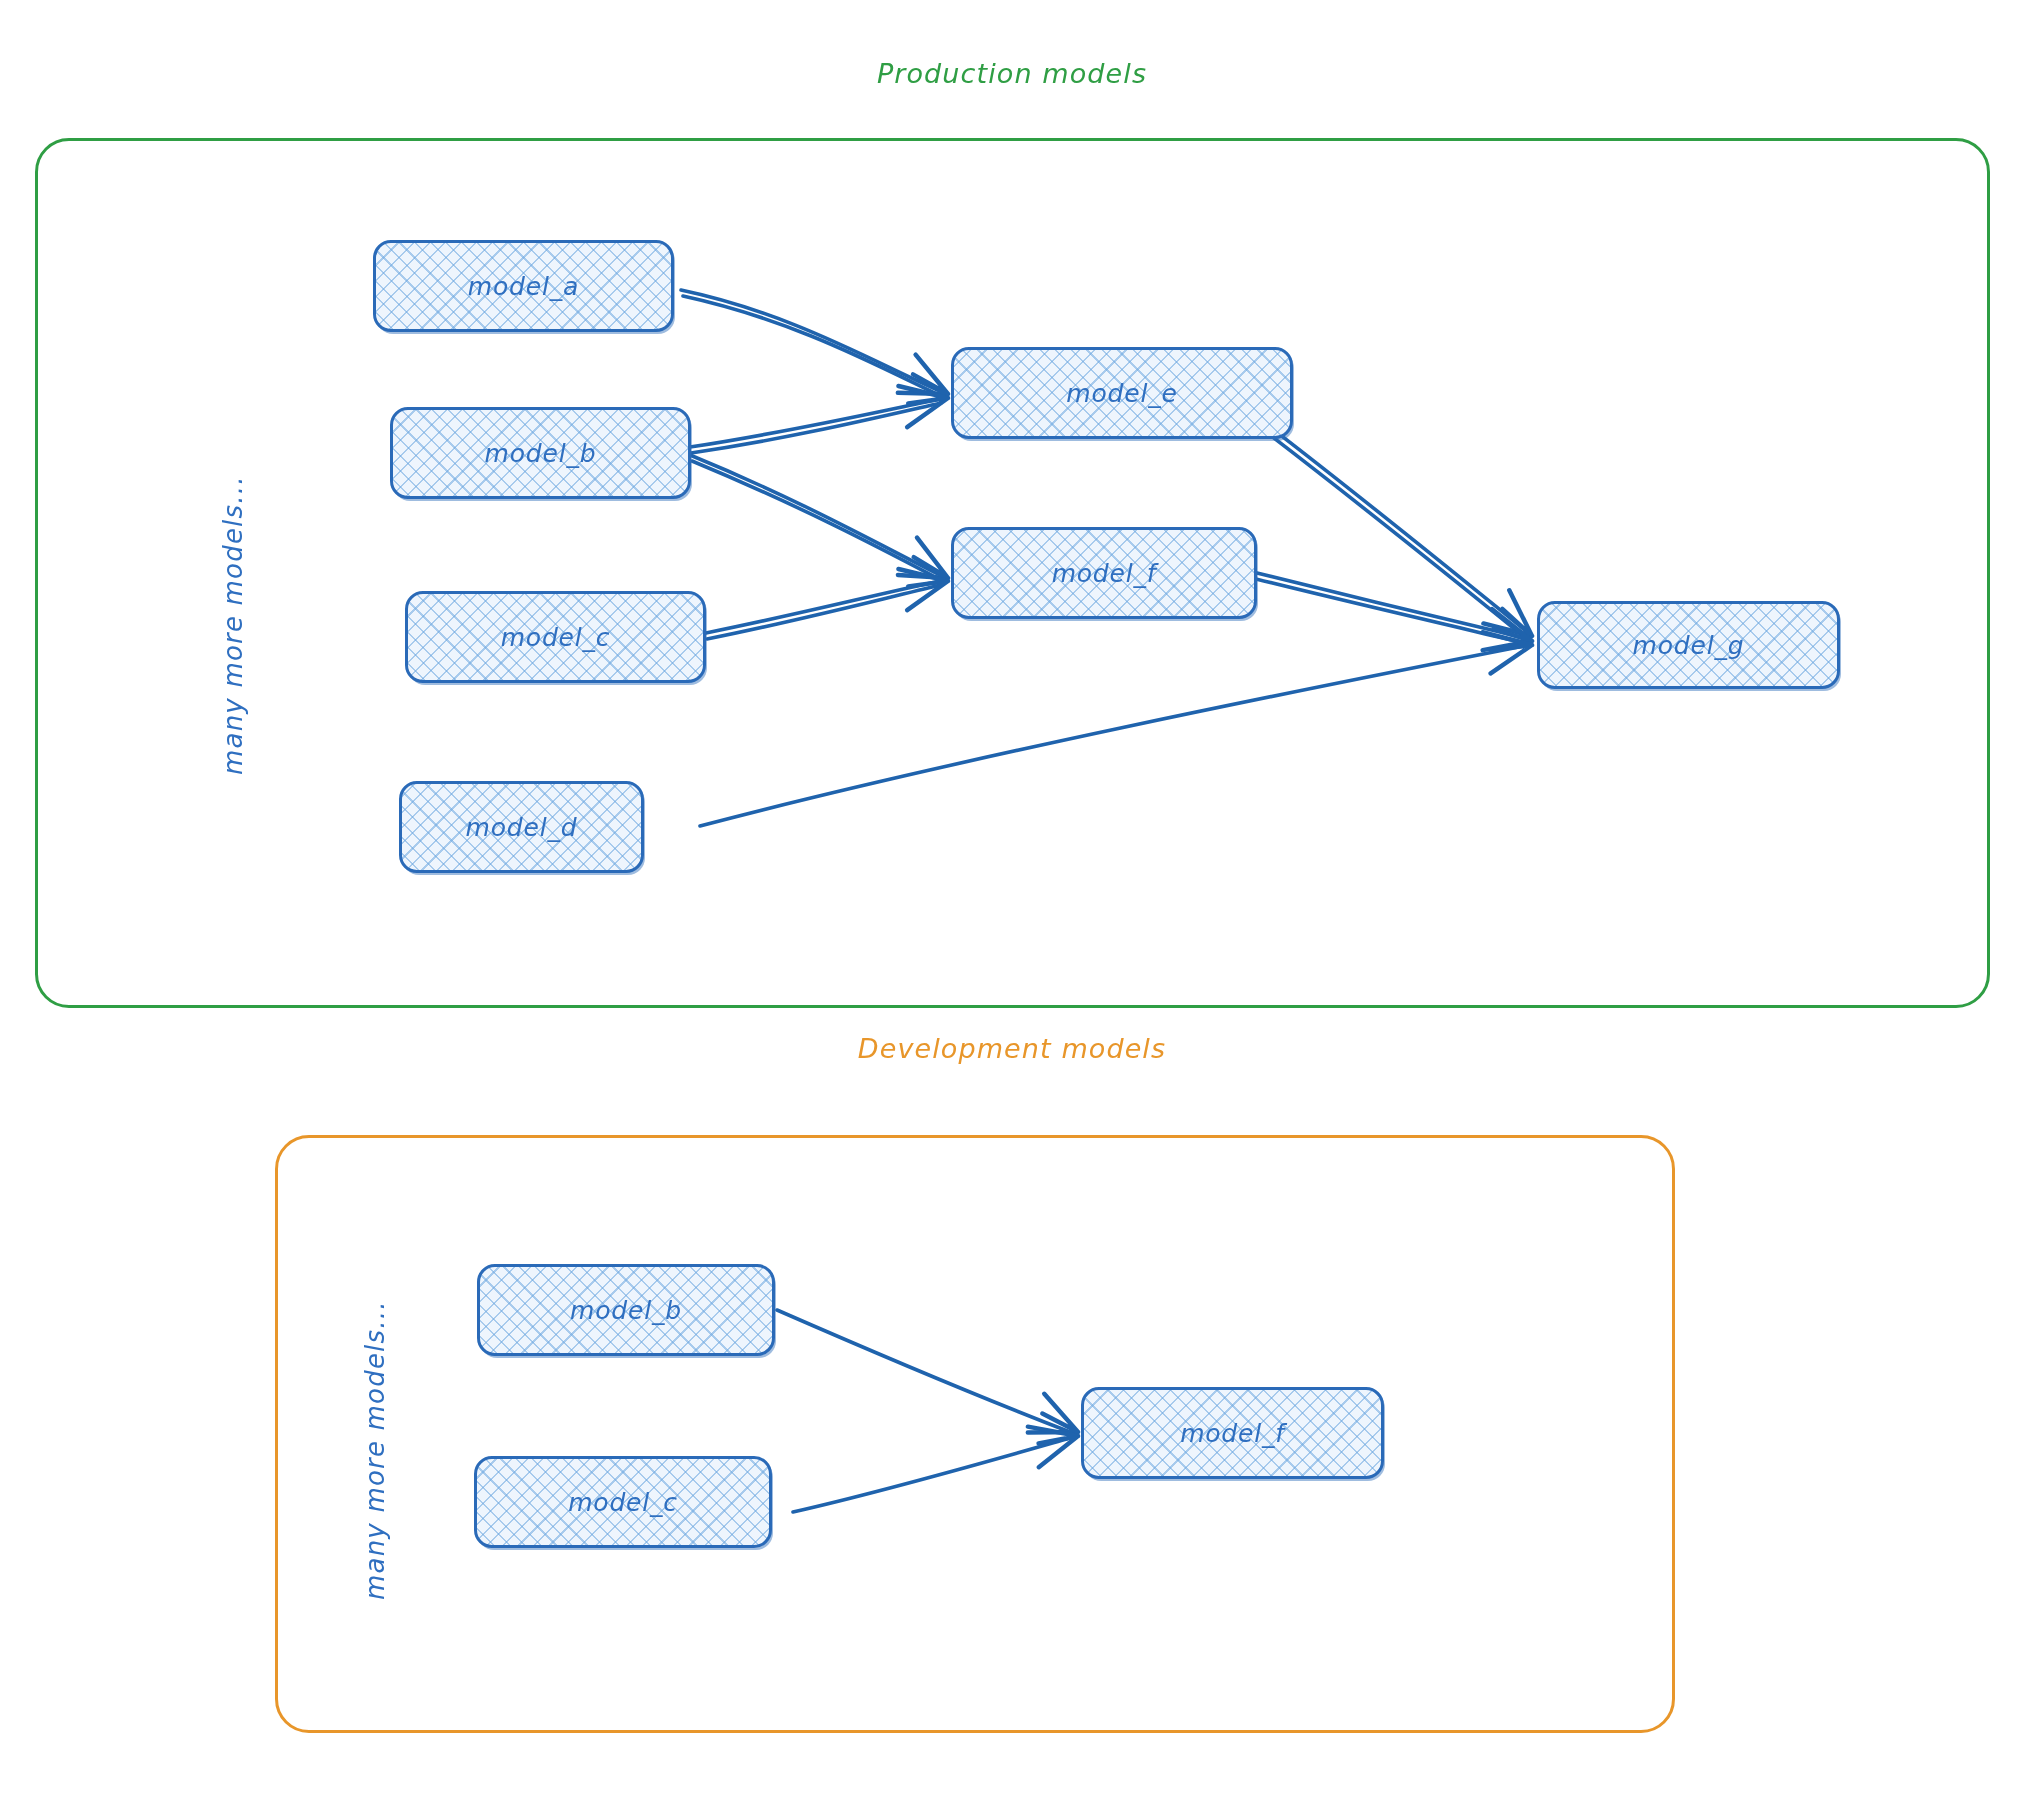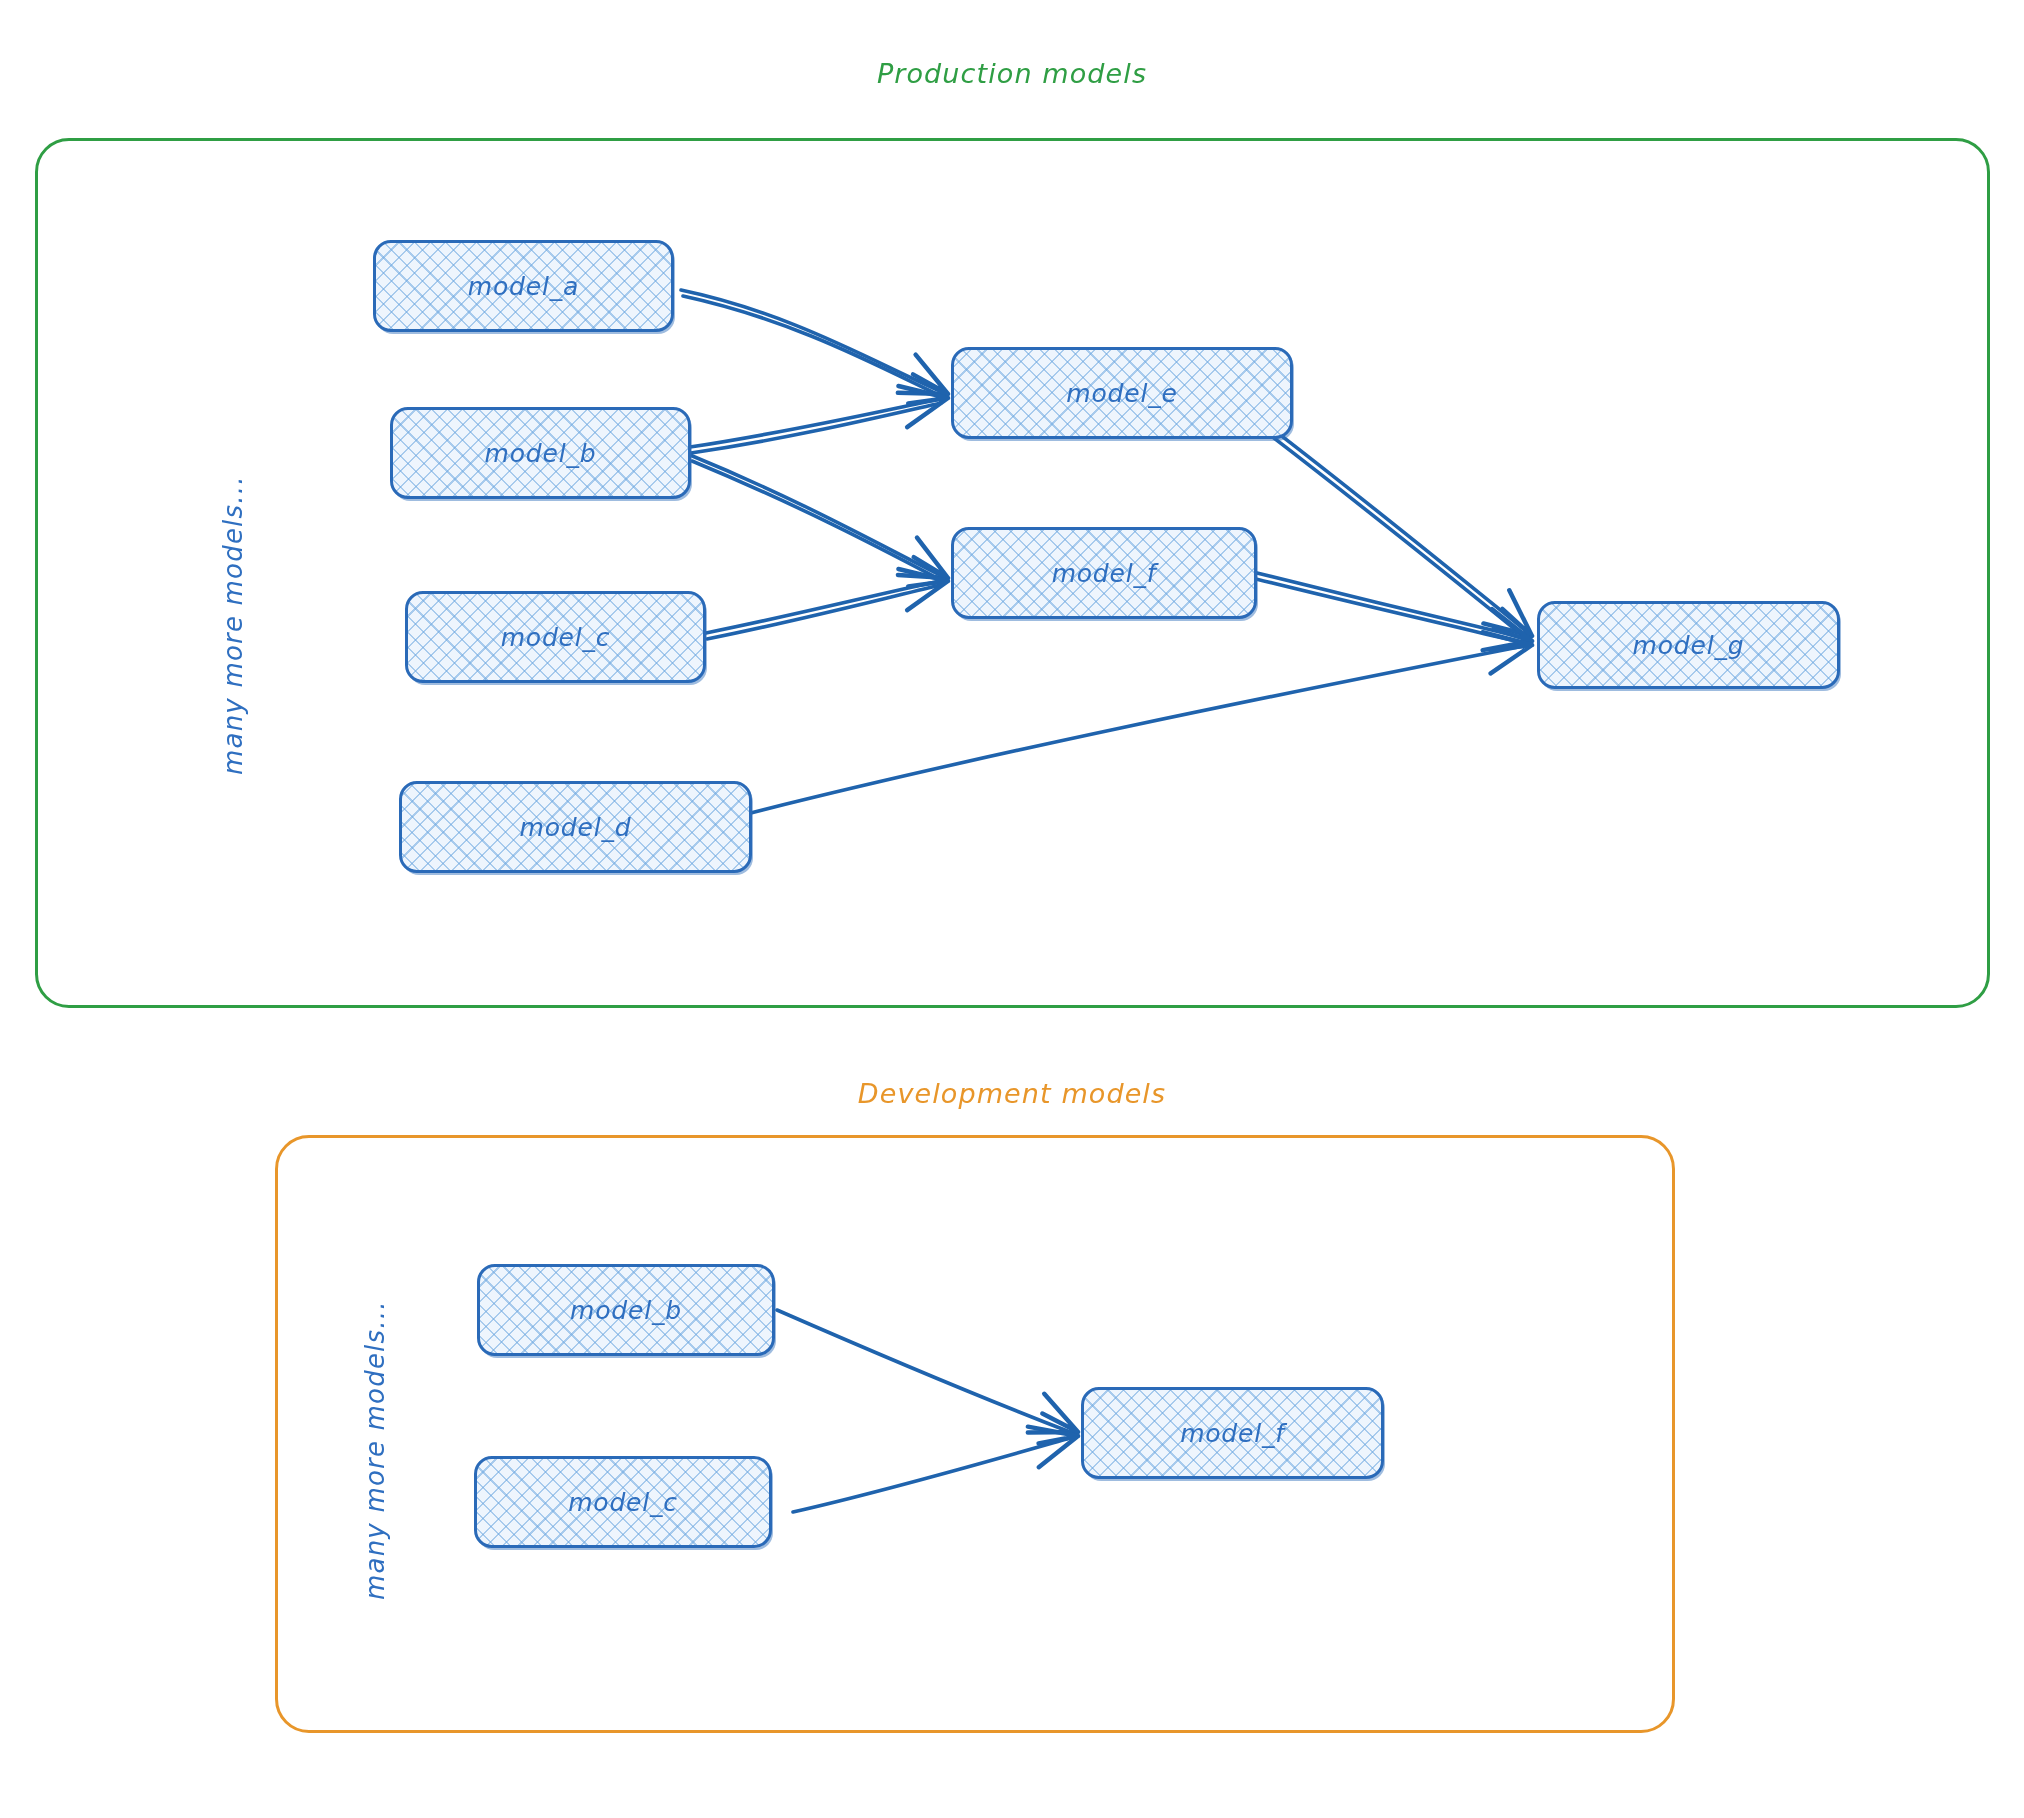--- a/index.html
+++ b/index.html
@@ -166,37 +166,37 @@
 </div>
 
 <div class="node" style="left:390px; top:407px; width:301px; height:92px;">
   <span class="node-label">model_b</span>
 </div>
 
 <div class="node" style="left:405px; top:591px; width:301px; height:92px;">
   <span class="node-label">model_c</span>
 </div>
 
-<div class="node" style="left:399px; top:781px; width:353px; height:92px;align-items:center;">
+<div class="node" style="left:399px; top:781px; width:245px; height:92px;align-items:center;">
   <span class="node-label">model_d</span>
 </div>
 
 <div class="node" style="left:951px; top:347px; width:342px; height:92px;">
   <span class="node-label">model_e</span>
 </div>
 
 <div class="node" style="left:951px; top:527px; width:306px; height:92px;">
   <span class="node-label">model_f</span>
 </div>
 
 <div class="node" style="left:1537px; top:601px; width:303px; height:88px;">
   <span class="node-label">model_g</span>
 </div>
 
-<div class="env-title" style="left:0; top:1078px; width:2024px; color:#e8962a;">Development models</div>
+<div class="env-title" style="left:0; top:1033px; width:2024px; color:#e8962a;">Development models</div>
 
 <div class="env-frame" style="left:275px; top:1135px; width:1400px; height:598px; border-color:#e8962a;"></div>
 
 <div class="many-more" style="left:390px; top:1570px;">many more models...</div>
 
 <div class="node" style="left:477px; top:1264px; width:298px; height:92px;">
   <span class="node-label">model_b</span>
 </div>
 
 <div class="node" style="left:474px; top:1456px; width:298px; height:92px;">

